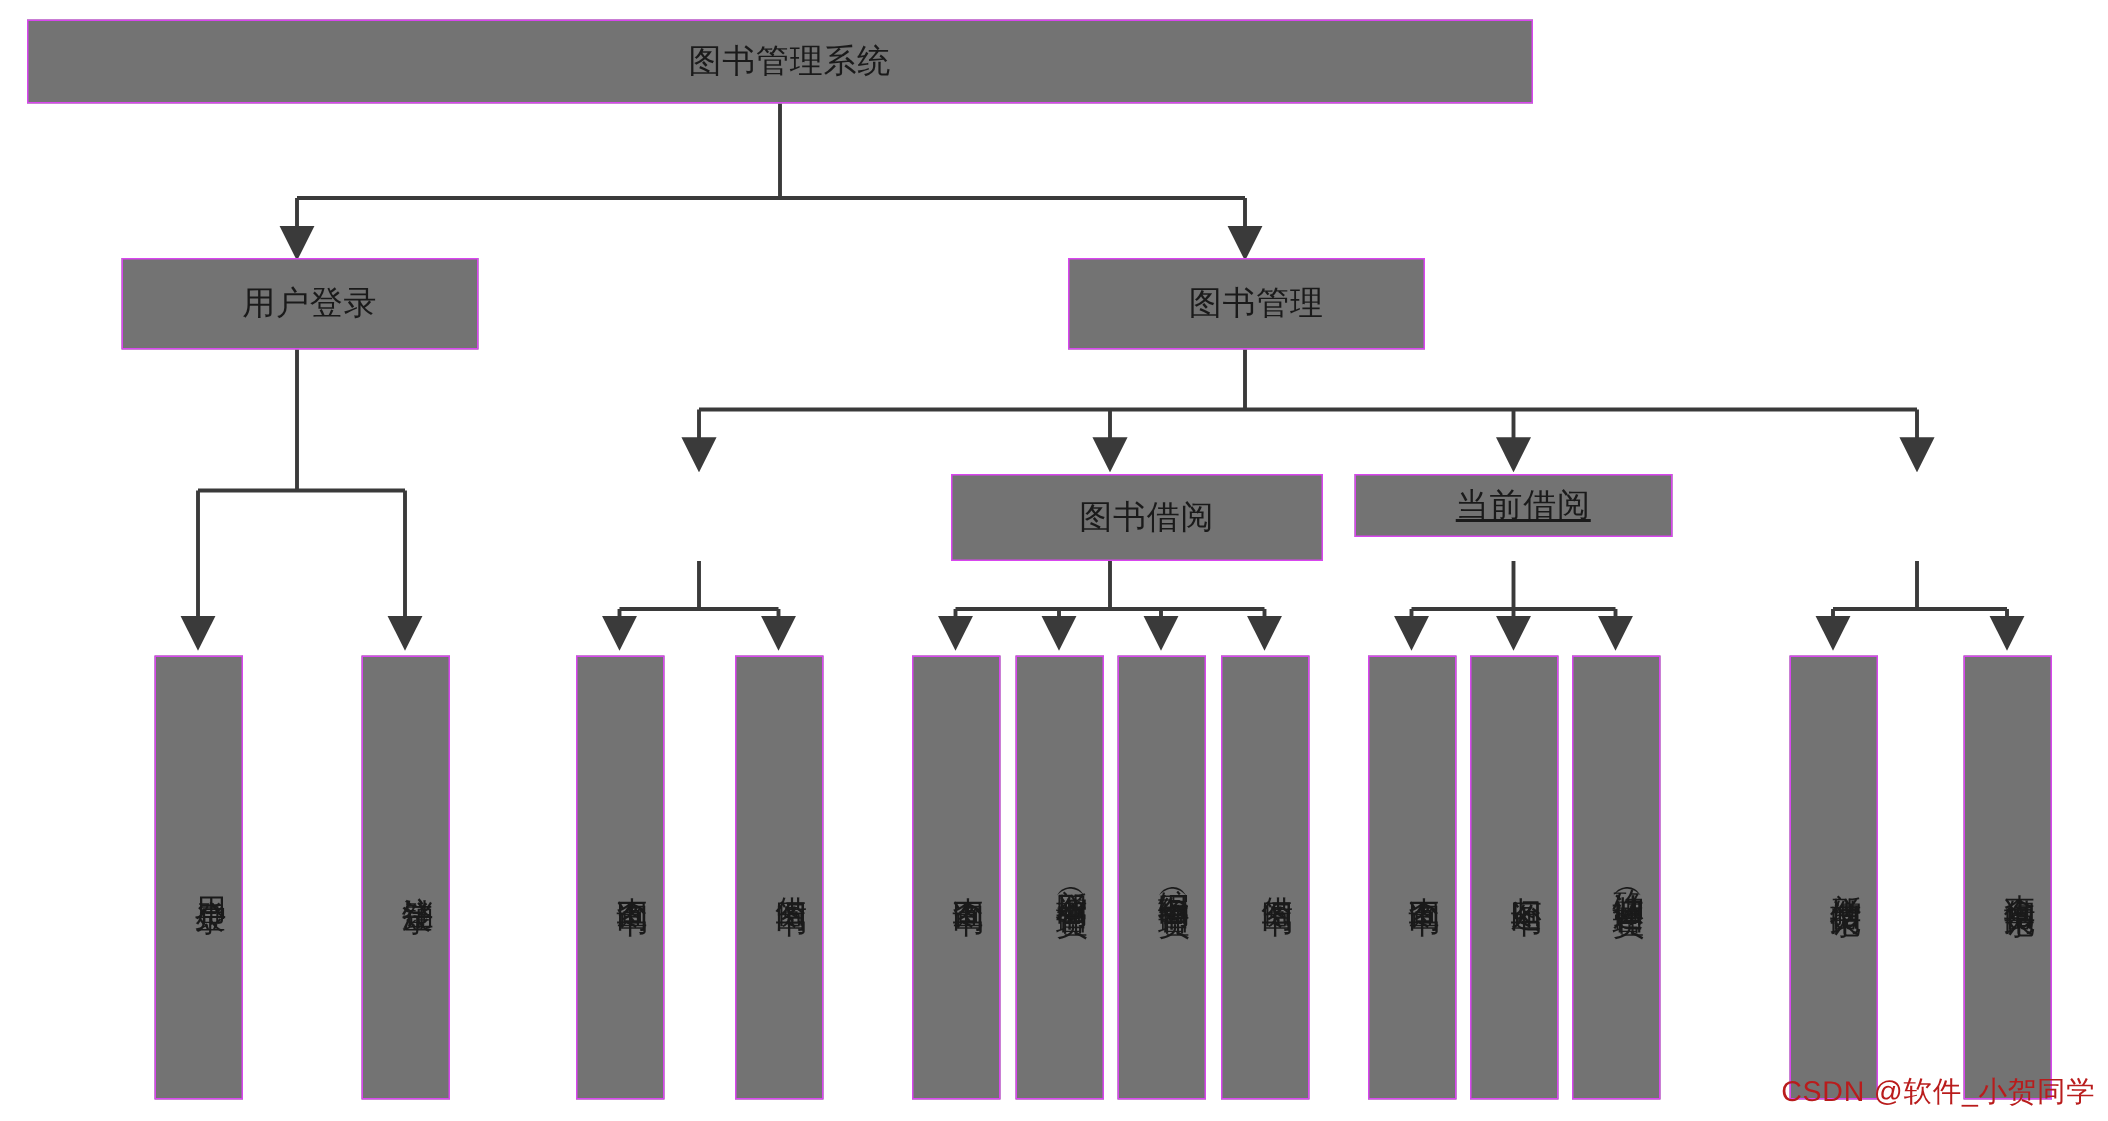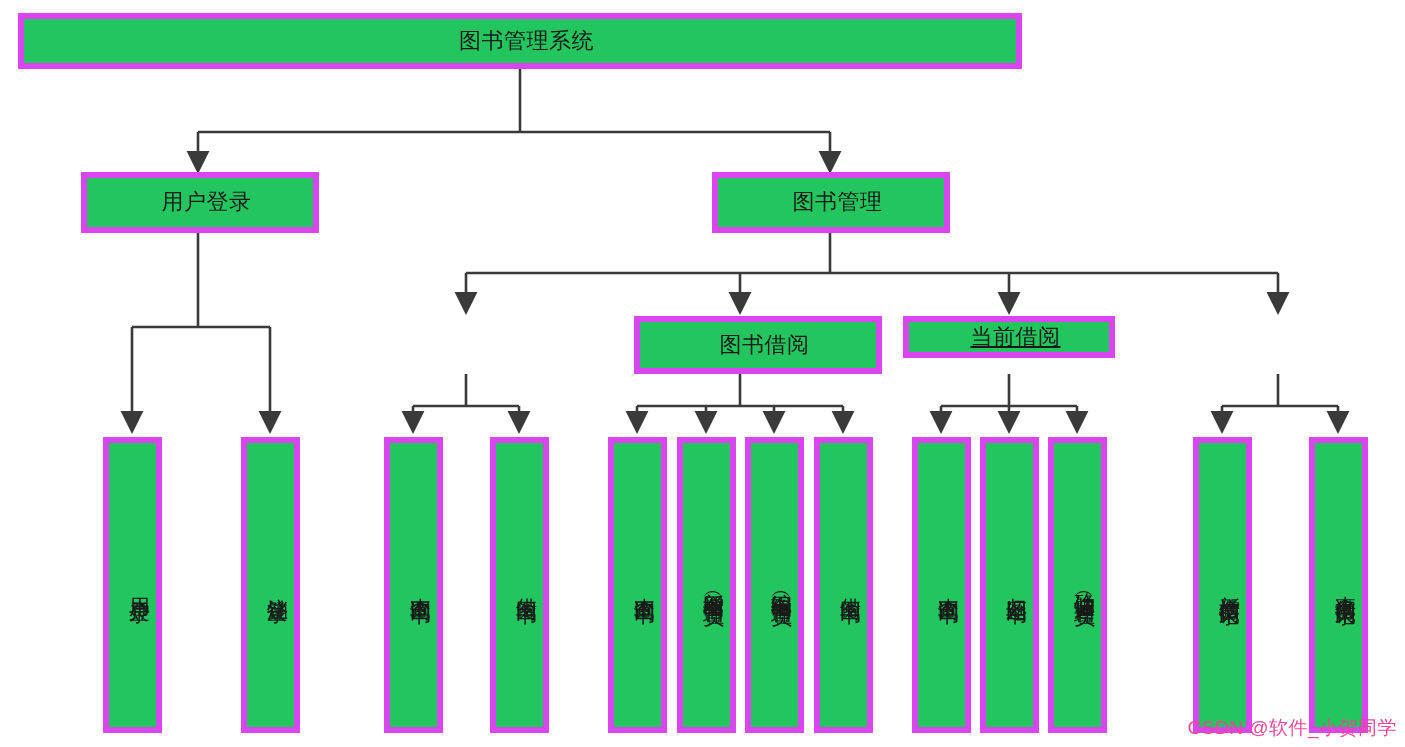--- a/index.html
+++ b/index.html
@@ -21,22 +21,22 @@
     position: absolute;
     left: 0;
     top: 0;
     width: 1405px;
     height: 747px;
     pointer-events: none;
   }
   .node {
     position: absolute;
     box-sizing: border-box;
-    border: 6px solid #d946ef;
-    background: #22c55e;
+    border: 1px solid #d946ef;
+    background: #737373;
     display: flex;
     align-items: center;
     justify-content: center;
     color: #1a1a1a;
     padding-left: 13px;
   }
   .node-label {
     font-size: 22px;
     line-height: 1.1;
     letter-spacing: 0.5px;
@@ -53,21 +53,21 @@
     line-height: 1.28;
     letter-spacing: 2px;
     white-space: normal;
     max-height: 260px;
   }
   .watermark {
     position: absolute;
     right: 8px;
     bottom: 6px;
     font-size: 19px;
-    color: #ec4899;
+    color: #b91c1c;
     letter-spacing: 0.5px;
     white-space: nowrap;
     user-select: none;
   }
 </style>
 </head>
 <body>
 
 <div id="canvas">
 

